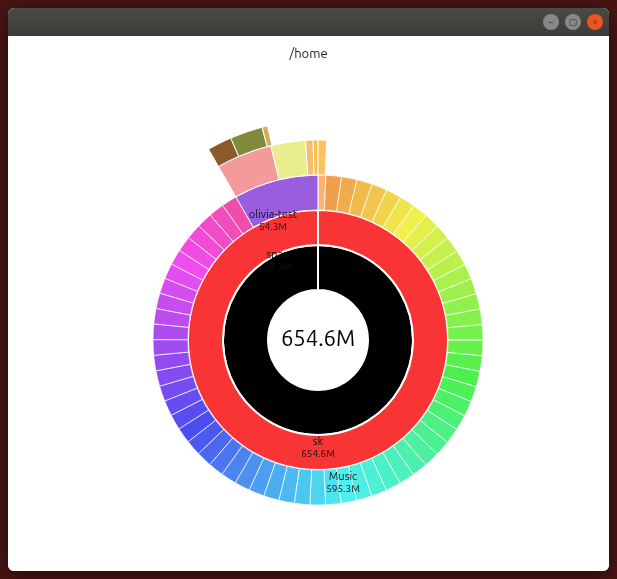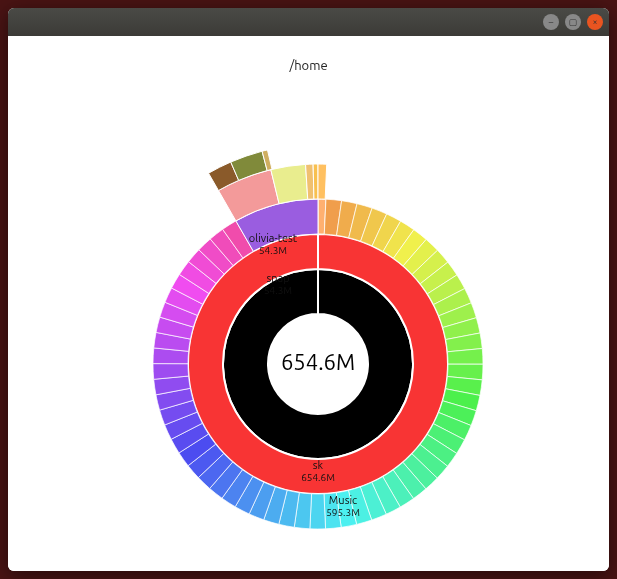--- a/index.html
+++ b/index.html
@@ -1,21 +1,21 @@
 <!DOCTYPE html>
 <html><head>
 <meta charset="utf-8">
 <style>
   html,body{margin:0;padding:0;width:617px;height:579px;background:#4a1414;font-family:"Ubuntu",sans-serif;overflow:hidden}
   .window{position:absolute;left:8px;top:8px;right:8px;bottom:8px;background:#fff;border-radius:6px;overflow:hidden;box-shadow:0 4px 20px rgba(0,0,0,.5)}
   .titlebar{height:28px;background:linear-gradient(#4a4a46,#3c3b37);display:flex;align-items:center;justify-content:flex-end;padding:0 6px;gap:6px}
   .wbtn{width:16px;height:16px;border-radius:50%;display:flex;align-items:center;justify-content:center;font-size:9px;color:#333}
   .wbtn.min{background:#888}.wbtn.max{background:#888}.wbtn.close{background:#e95420}
   .content{position:absolute;left:0;right:0;top:28px;bottom:0;background:#fff}
-  .path{text-align:center;font-size:13px;padding:22px 0;color:#222}
+  .path{text-align:center;font-size:13px;padding:10px 0;color:#222}
   svg{display:block}
   .lbl{font-size:11px;text-anchor:middle;fill:#111}
   .lbls{font-size:10px;text-anchor:middle;fill:#111}
   .center{font-size:22px;text-anchor:middle;fill:#000}
 </style>
 </head>
 <body>
 
 <div class="window">
   <div class="titlebar">

